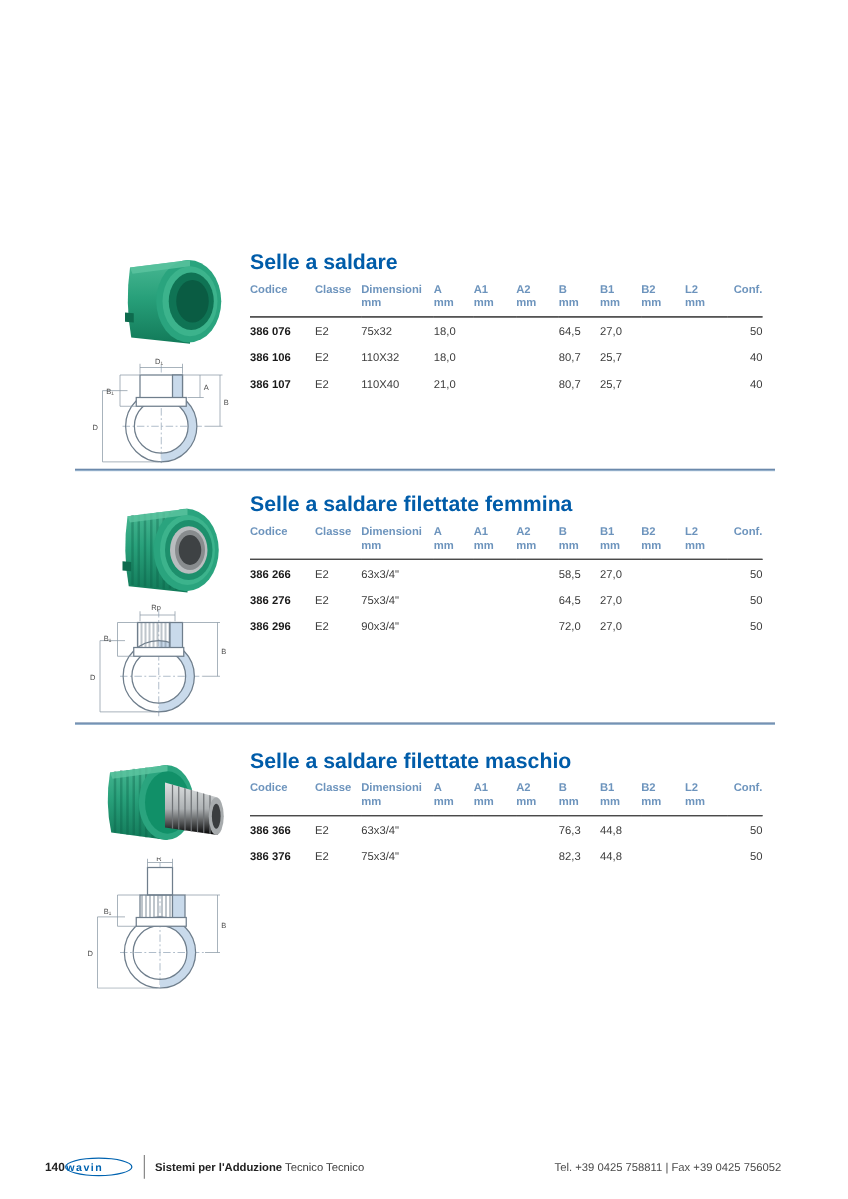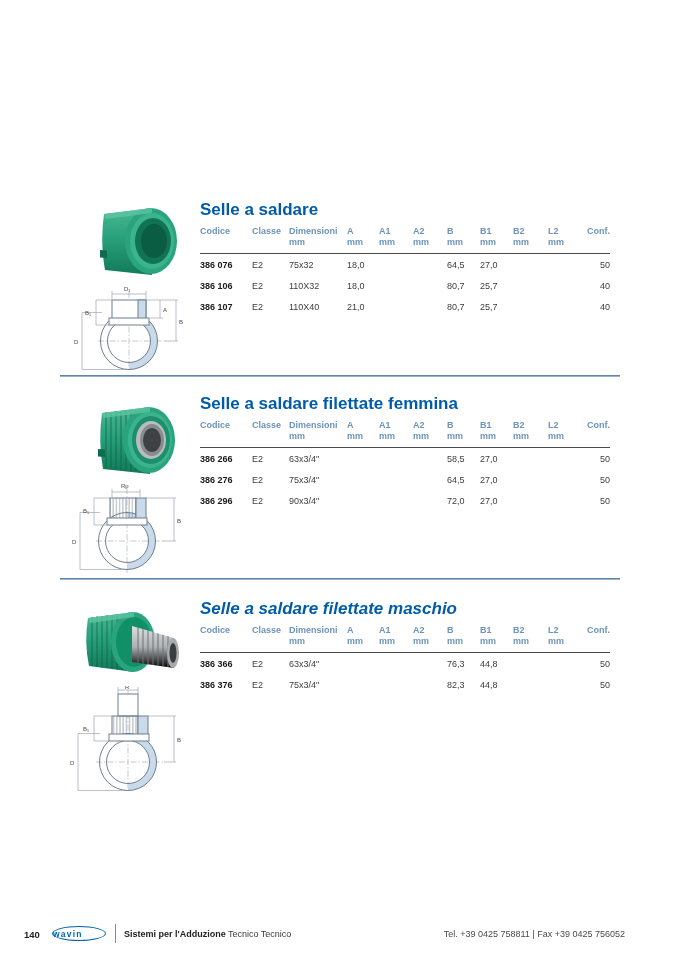--- a/index.html
+++ b/index.html
@@ -15,21 +15,21 @@
   table.ptable th { font-size:9px; font-weight:bold; color:#6D94BD; text-align:left; vertical-align:top; padding:0 0 5px 0; line-height:11px; }
   table.ptable thead tr { border-bottom:1.5px solid #4a4a4a; }
   table.ptable td { font-size:9px; color:#3c3c3c; padding:6px 0 5px 0; vertical-align:top; }
   table.ptable td.codice { font-weight:bold; color:#1a1a1a; }
   table.ptable th.last, table.ptable td.last { text-align:right; }
 
   .divider { position:absolute; left:60px; width:560px; height:2px;
              background:linear-gradient(#4E6E96,#AFC8DE); }
 
   .footer { position:absolute; left:0; top:924px; width:678px; height:24px; font-size:9px; color:#3a3a3a; }
-  .page-number { position:absolute; left:24px; top:5px; font-weight:bold; font-size:9.5px; color:#222; }
+  .page-number { position:absolute; left:36px; top:5px; font-weight:bold; font-size:9.5px; color:#222; }
   .logo { position:absolute; left:52px; top:2px; width:54px; height:15px; border:1.5px solid #0063B0; border-radius:50%;
           display:flex; align-items:center; color:#0063B0; font-weight:bold; font-size:8.5px; letter-spacing:1.2px; }
   .footer-vline { position:absolute; left:115px; top:0; width:1px; height:19px; background:#8a8a8a; }
   .footer-series { position:absolute; left:124px; top:5px; white-space:nowrap; }
   .footer-series .bold { font-weight:bold; color:#222;margin-top:33px; }
   .footer-contact { position:absolute; left:330px; top:5px; width:295px; text-align:right; color:#4a4a4a; white-space:nowrap; }
 
   svg text { font-family:"Liberation Sans", sans-serif; }
 </style>
 </head>
@@ -458,21 +458,21 @@
       </g>
       <g font-size="6" fill="#4a4a4a">
         <text x="61" y="3">R</text>
         <text x="19" y="45">B₁</text>
         <text x="113" y="56">B</text>
         <text x="6" y="79">D</text>
       </g>
     </svg>
   </div>
 
-  <h2 class="section-title" style="left:200px; top:599px;font-style:italic;">Selle a saldare filettate maschio</h2>
+  <h2 class="section-title" style="left:200px; top:599px;">Selle a saldare filettate maschio</h2>
 
   <table class="ptable" style="top:625px;">
     <colgroup>
         <col style="width:52px">
         <col style="width:37px">
         <col style="width:58px">
         <col style="width:32px">
         <col style="width:34px">
         <col style="width:34px">
         <col style="width:33px">

